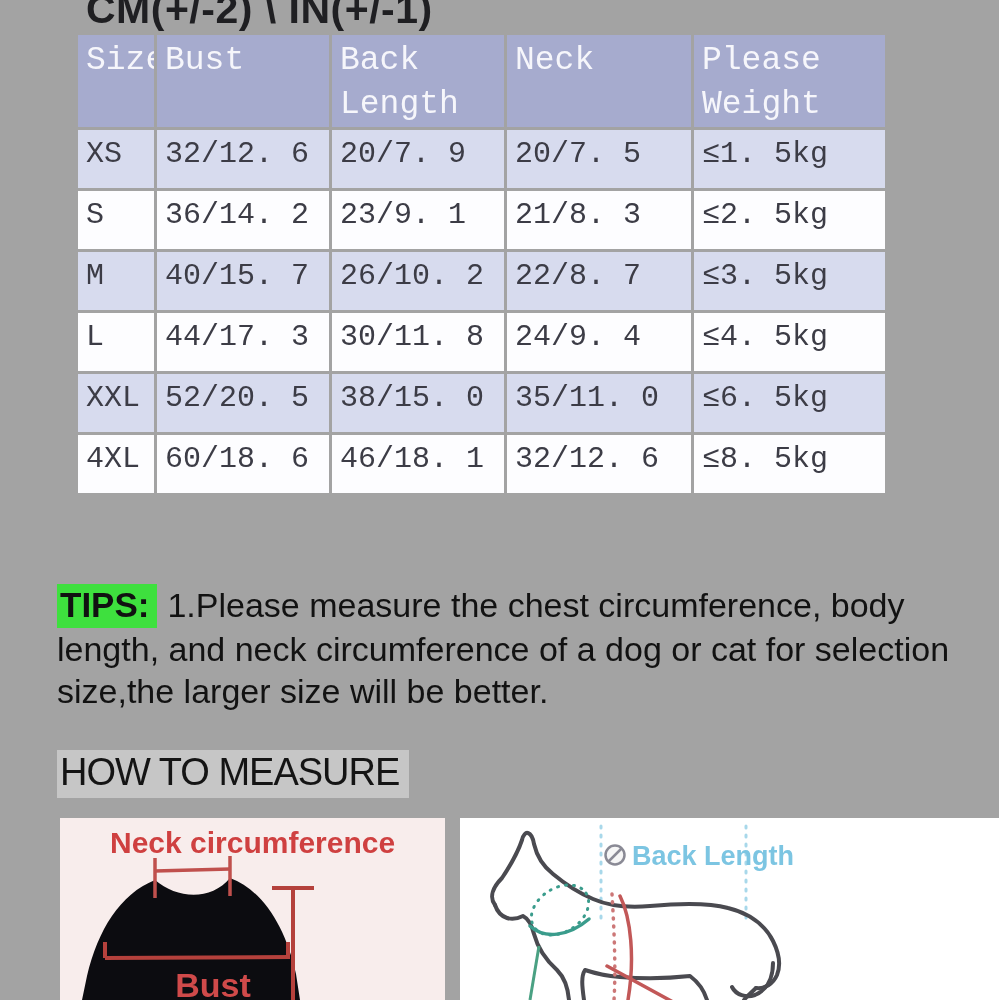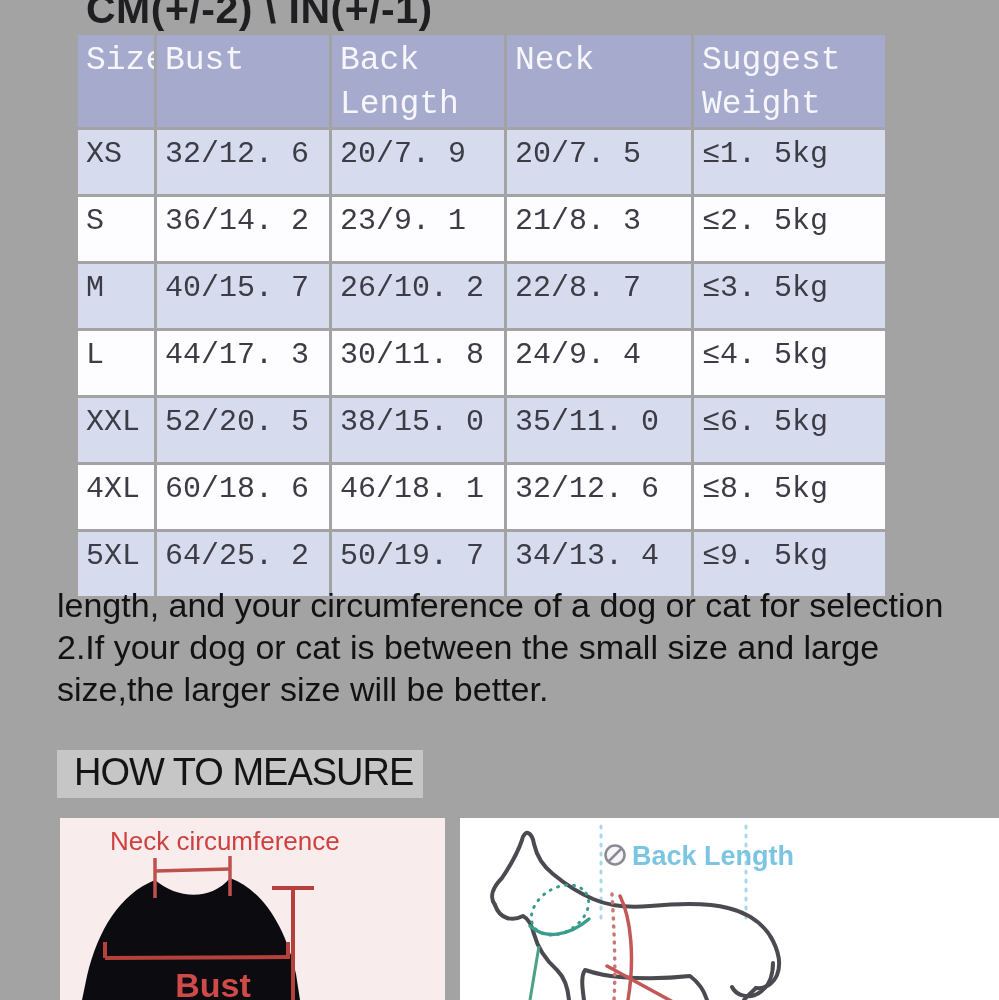--- a/index.html
+++ b/index.html
@@ -23,52 +23,52 @@
     table-layout:fixed;
   }
   table.size-table th {
     background:#a6abce; color:#f6f6fb; font-weight:normal;
     text-align:left; vertical-align:top;
     font-size:33px; line-height:44px; height:88px;
     padding:4px 0 0 8px; overflow:hidden;
   }
   table.size-table td {
     font-size:30px; color:#3c3c46; height:48px;
-    padding:0 0 16px 8px; vertical-align:middle; white-space:nowrap; overflow:hidden;
+    padding:0 0 10px 8px; vertical-align:middle; white-space:nowrap; overflow:hidden;
   }
   table.size-table tbody tr:nth-child(odd) td { background:#d7dbee; }
   table.size-table tbody tr:nth-child(even) td { background:#fdfdff; }
 
   
   .tips {
     position:absolute; left:57px; top:584px; width:925px;
     font-size:34px; line-height:42px; color:#121212;
   }
   .tips-line { white-space:nowrap; }
   .tips-label {
     display:inline-block; background:#3ee03e; color:#111;
     font-weight:bold; font-size:35px; padding:0 8px 2px 3px; margin-right:10px;
   }
 
   .howto {
     position:absolute; left:57px; top:750px;
     display:inline-block; background:#c6c6c6; color:#141414;
-    font-size:38px; letter-spacing:-1px; padding:1px 10px 4px 17px;
+    font-size:38px; letter-spacing:-1px; padding:1px 10px 4px 3px;
     white-space:nowrap;
   }
 
   
   .shirt-panel {
     position:absolute; left:60px; top:818px; width:385px; height:182px;
     background:#f8edec; overflow:hidden;
   }
   .shirt-panel svg { position:absolute; left:0; top:0; }
   .neck-label {
     position:absolute; left:50px; top:8px;
-    font-size:26px; font-weight:normal; color:#cf4040; white-space:nowrap;
+    font-size:30px; font-weight:bold; color:#cf4040; white-space:nowrap;
   }
   .bust-label {
     position:absolute; left:108px; top:148px; width:90px; text-align:center;
     font-size:34px; font-weight:bold; color:#d04a4a;
   }
 
   .dog-panel {
     position:absolute; left:460px; top:818px; width:539px; height:182px;
     background:#ffffff; overflow:hidden;
   }
@@ -88,21 +88,21 @@
         <col style="width:172px">
         <col style="width:184px">
         <col style="width:191px">
     </colgroup>
     <thead>
       <tr>
         <th>Size</th>
         <th>Bust</th>
         <th>Back Length</th>
         <th>Neck</th>
-        <th>Suggest Weight</th>
+        <th>Please Weight</th>
       </tr>
     </thead>
     <tbody>
       <tr>
         <td>XS</td>
         <td>32/12. 6</td>
         <td>20/7. 9</td>
         <td>20/7. 5</td>
         <td>≤1. 5kg</td>
       </tr>
@@ -134,33 +134,26 @@
         <td>35/11. 0</td>
         <td>≤6. 5kg</td>
       </tr>
       <tr>
         <td>4XL</td>
         <td>60/18. 6</td>
         <td>46/18. 1</td>
         <td>32/12. 6</td>
         <td>≤8. 5kg</td>
       </tr>
-      <tr>
-        <td>5XL</td>
-        <td>64/25. 2</td>
-        <td>50/19. 7</td>
-        <td>34/13. 4</td>
-        <td>≤9. 5kg</td>
-      </tr>
     </tbody>
   </table>
 
   <div class="tips">
-    <div class="tips-line">length, and your circumference of a dog or cat for selection</div>
-    <div class="tips-line">2.If your dog or cat is between the small size and large</div>
+    <div class="tips-line"><span class="tips-label">TIPS:</span><span>1.Please measure the chest circumference, body</span></div>
+    <div class="tips-line">length, and neck circumference of a dog or cat for selection</div>
     <div class="tips-line">size,the larger size will be better.</div>
   </div>
 
   <div class="howto">HOW TO MEASURE</div>
 
   <div class="shirt-panel">
     <svg width="385" height="182" viewBox="0 0 385 182">
 
       <path d="M 95,62 C 60,76 38,112 27,158 L 22,182 L 240,182 L 236,156 C 226,110 203,72 170,60 C 151,83 117,81 95,62 Z" fill="#0c0c10"></path>
 

